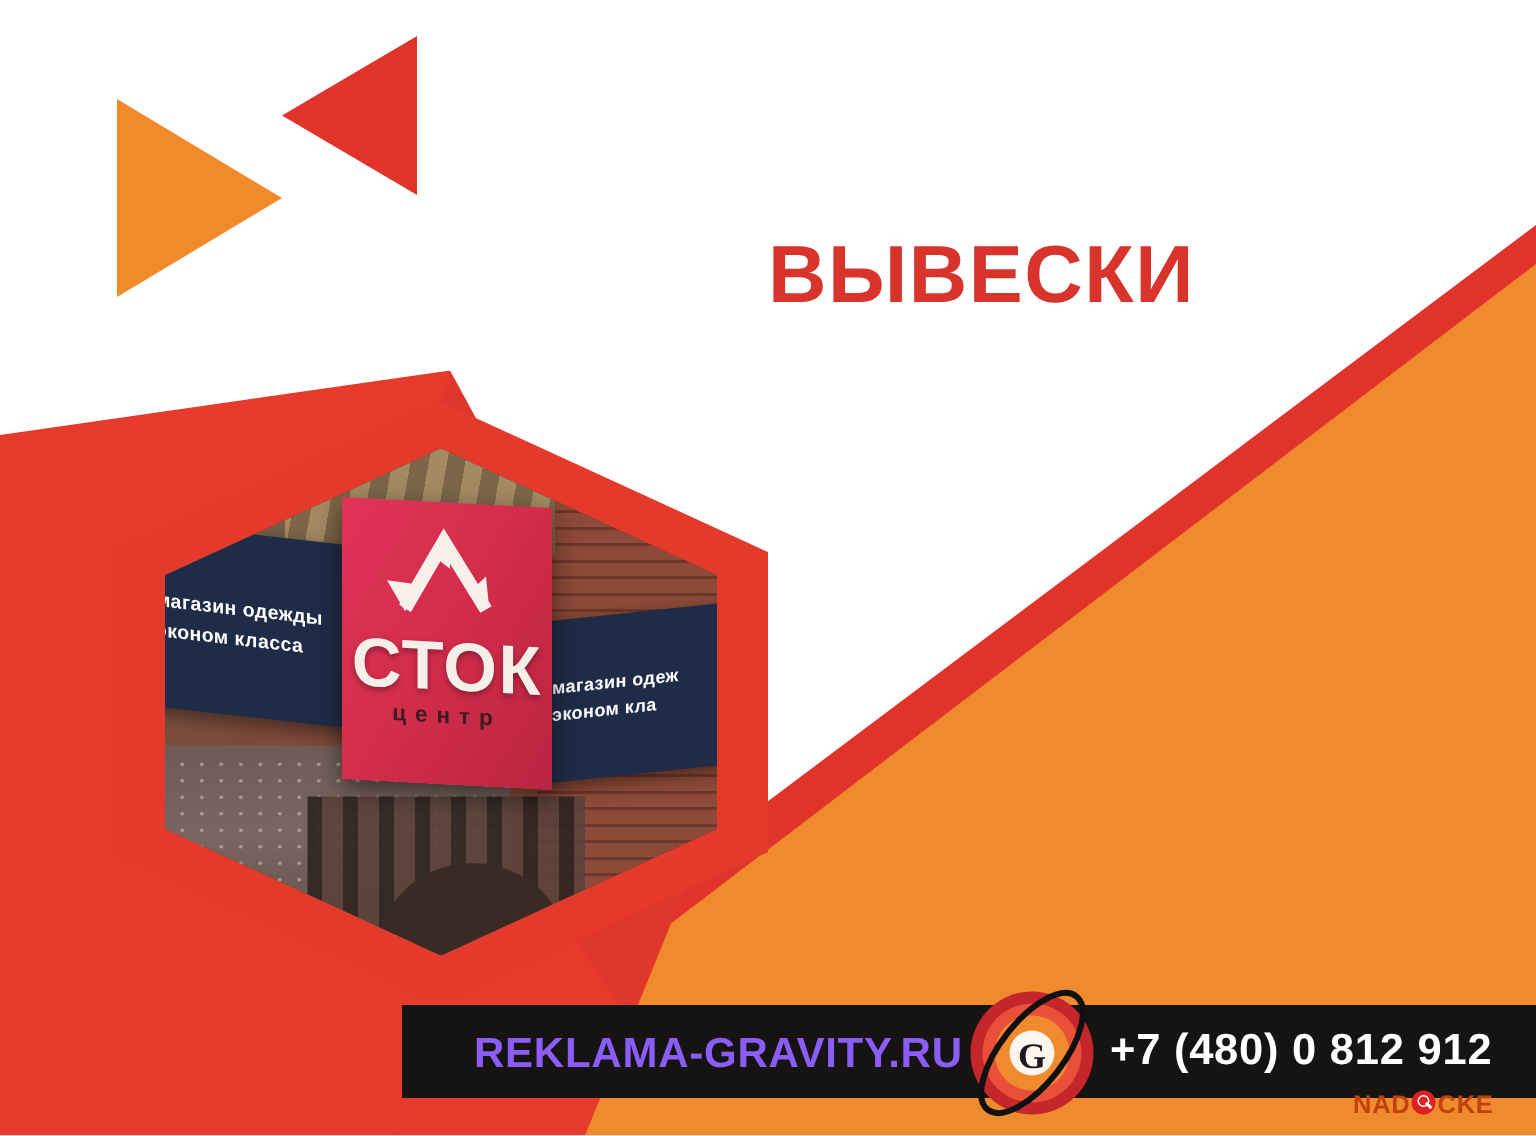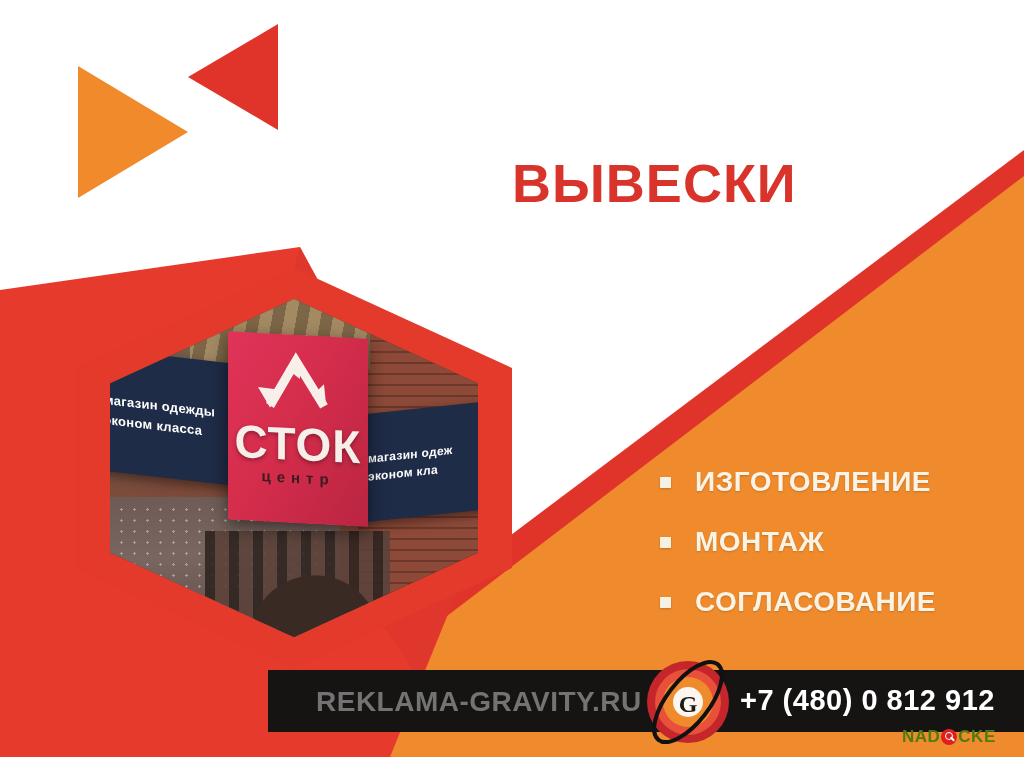--- a/index.html
+++ b/index.html
@@ -129,30 +129,30 @@
   .bullet-text{
     color:#fbf4e6;font-size:28px;font-weight:bold;letter-spacing:.5px;white-space:nowrap;
     text-shadow:0 1px 2px rgba(0,0,0,.18);
   }
 
   
   .footer-bar{
     left:268px;top:670px;width:756px;height:62px;background:#161413;
   }
   .footer-site{
-    left:316px;top:686px;color:#737373;font-size:28px;font-weight:bold;letter-spacing:.5px;
+    left:316px;top:686px;color:#8b5cf6;font-size:28px;font-weight:bold;letter-spacing:.5px;
   }
   .footer-phone{
     left:740px;top:684px;color:#ffffff;font-size:29px;font-weight:bold;letter-spacing:.5px;
   }
   .logo-orbit{left:636px;top:650px;width:104px;height:104px;}
 
   .wm{
     left:902px;top:727px;font-size:17px;font-weight:bold;letter-spacing:.5px;
-    color:#4d7c0f;display:flex;align-items:center;
+    color:#c2410c;display:flex;align-items:flex-start;
   }
   .wm-dot{
     width:16px;height:16px;border-radius:50%;background:#e02020;margin:0 1px;
     display:inline-block;position:relative;
   }
   .wm-dot::after{
     content:"";position:absolute;left:4px;top:3px;width:6px;height:6px;
     border:1.6px solid #fff;border-radius:50%;
   }
   .wm-dot::before{
@@ -213,34 +213,20 @@
           <polygon points="76,56 62,48 74,36" fill="#f7f0ea"></polygon>
         </svg>
         <div class="stok-word">СТОК</div>
         <div class="stok-sub">центр</div>
       </div>
     </div>
   </div>
 
   <div class="layer headline">ВЫВЕСКИ</div>
 
-  <div class="layer bullets">
-    <div class="bullet">
-      <span class="bullet-mark"></span>
-      <span class="bullet-text">ИЗГОТОВЛЕНИЕ</span>
-    </div>
-    <div class="bullet">
-      <span class="bullet-mark"></span>
-      <span class="bullet-text">МОНТАЖ</span>
-    </div>
-    <div class="bullet">
-      <span class="bullet-mark"></span>
-      <span class="bullet-text">СОГЛАСОВАНИЕ</span>
-    </div>
-  </div>
 
   <div class="layer footer-bar"></div>
   <div class="layer footer-site">REKLAMA-GRAVITY.RU</div>
   <div class="layer footer-phone">+7 (480) 0 812 912</div>
 
   <svg class="layer logo-orbit" viewBox="0 0 104 104">
     <circle cx="52" cy="52" r="41" fill="#c4262b"></circle>
     <circle cx="52" cy="52" r="33" fill="#e8503a"></circle>
     <circle cx="52" cy="52" r="25" fill="#ef8b2c"></circle>
     <circle cx="52" cy="52" r="15" fill="#fdf6ee"></circle>

